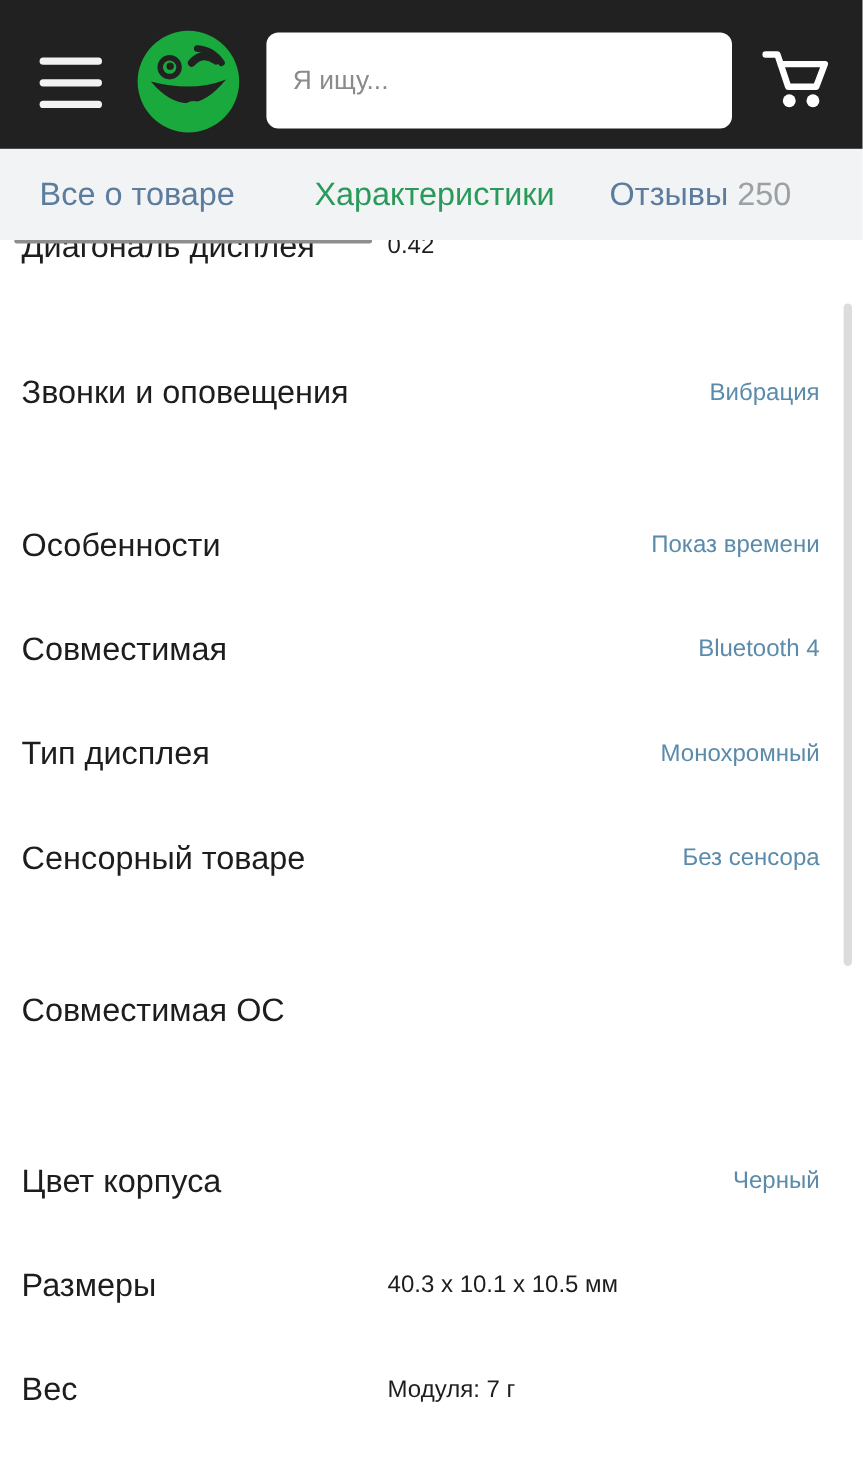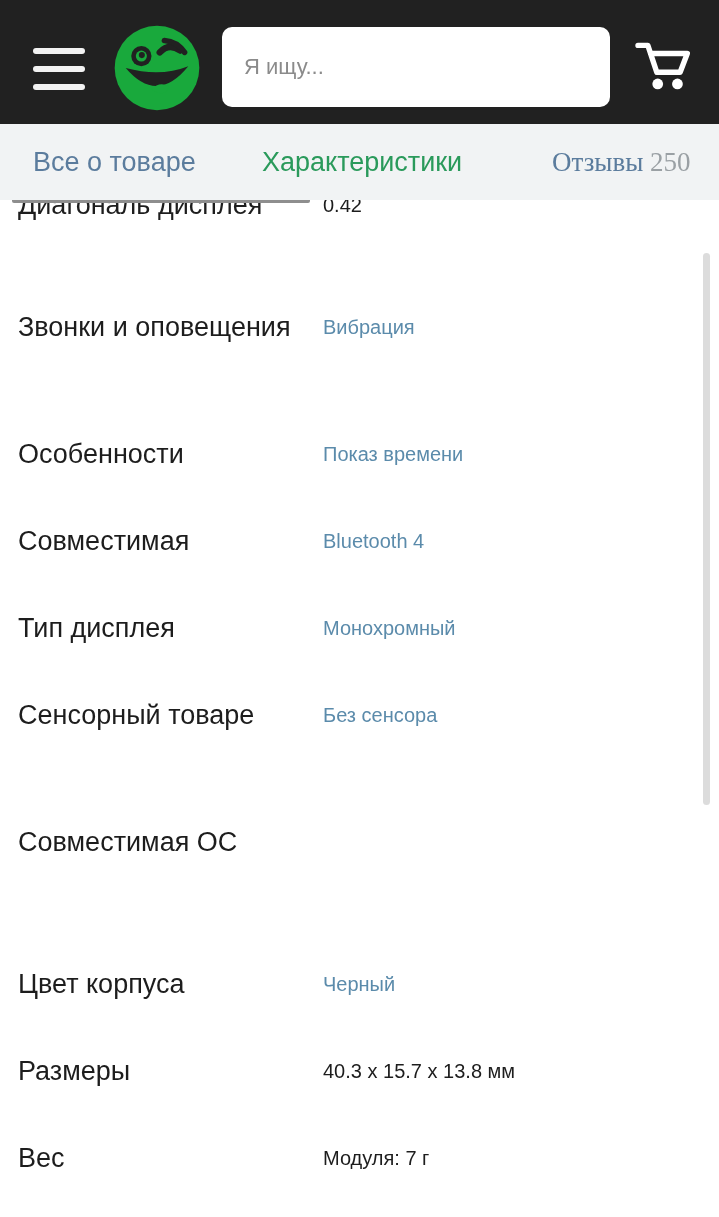--- a/index.html
+++ b/index.html
@@ -114,21 +114,21 @@
     position: absolute;
     top: 0;
     height: 76px;
     line-height: 76px;
     font-size: 27px;
     white-space: nowrap;
     cursor: pointer;
   }
   .tab-all   { left: 33px;  color: #5b7c9d; }
   .tab-spec  { left: 262px; color: #2a9a5b; }
-  .tab-rev   { left: 552px; color: #5b7c9d; font-family: Liberation Serif, serif; }
+  .tab-rev   { left: 508px; color: #5b7c9d; }
   .tab-rev .count { color: #9aa0a4; }
 
   .tab-underline {
     position: absolute;
     left: 241px;
     top: 70px;
     width: 249px;
     height: 6px;
     background: #1f7a46;
     z-index: 31;
@@ -181,21 +181,21 @@
     position: absolute;
     left: 323px;
     width: 360px;
     font-size: 20px;
     line-height: 38px;
     color: #5b8bab;
   }
   .spec-value.plain { color: #1d1d1d; }
   .spec-value .vline { display: block; }
   .spec-value .vline + .vline { margin-top: 17px; }
-  .spec-value.link { cursor: pointer; }
+  .spec-value.link { cursor: pointer; text-align: right; }
 
   
   .scrollbar-track {
     position: absolute;
     right: 9px;
     top: 200px;
     width: 7px;
     height: 1017px;
     background: transparent;
     z-index: 35;
@@ -291,21 +291,21 @@
       <div class="spec-value link">
         <span class="vline">Черный</span>
       </div>
     </div>
 
     <div class="spec-row" style="top:866px;">
       <div class="spec-label">
         <span class="vline">Размеры</span>
       </div>
       <div class="spec-value plain">
-        <span class="vline">40.3 x 15.7 x 13.8 мм</span>
+        <span class="vline">40.3 x 10.1 x 10.5 мм</span>
       </div>
     </div>
 
     <div class="spec-row" style="top:953px;">
       <div class="spec-label">
         <span class="vline">Вес</span>
       </div>
       <div class="spec-value plain">
         <span class="vline">Модуля: 7 г</span>
       </div>

